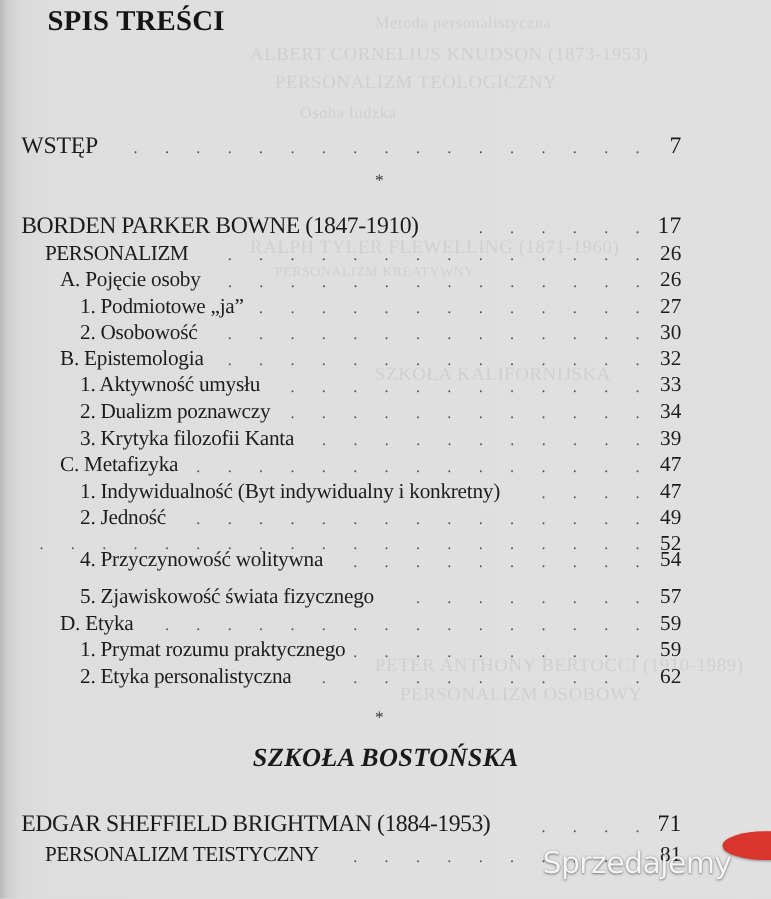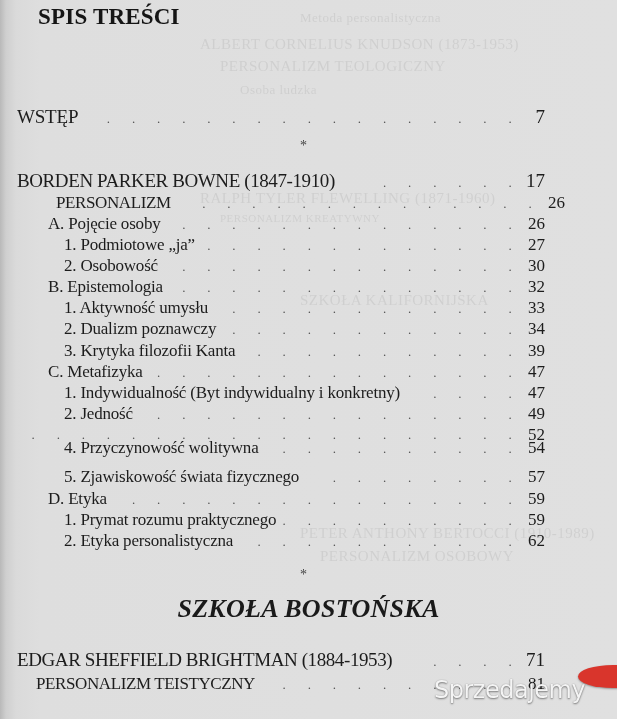--- a/index.html
+++ b/index.html
@@ -75,21 +75,21 @@
     .asterisk {
       position: absolute;
       font-size: 14px;
       color: #444;
     }
     .section-title {
       position: absolute;
       left: 0;
       width: 617px;
       text-align: center;
-      font-size: 26px;
+      font-size: 21px;
       font-weight: bold;
       font-style: italic;
       color: #1a1a1a;
       letter-spacing: 0.3px;
     }
     .watermark {
       position: absolute;
       left: 434px;
       top: 676px;
       font-family: "DejaVu Sans", sans-serif;
@@ -141,21 +141,21 @@
   </div>
 
   <div class="asterisk" style="left:300px; top:138px;">*</div>
 
   <div class="toc-row big caps" style="top:170px;">
     <span class="label" style="margin-left:17px;">BORDEN PARKER BOWNE (1847-1910)</span>
     <span class="leader" style="margin-left:26px; margin-right:46px;">. . . . . . . . . . . . . . . . . . . . . . . . . . . . . . . . . . . . . . . . . .</span>
     <span class="page-num">17</span>
   </div>
 
-  <div class="toc-row caps" style="top:192px;padding-left:20px;">
+  <div class="toc-row caps" style="top:192px;">
     <span class="label" style="margin-left:36px;">PERSONALIZM</span>
     <span class="leader" style="margin-left:22px; margin-right:46px;">. . . . . . . . . . . . . . . . . . . . . . . . . . . . . . . . . . . . . . . . . .</span>
     <span class="page-num">26</span>
   </div>
 
   <div class="toc-row" style="top:213px;">
     <span class="label" style="margin-left:48px;">A. Pojęcie osoby</span>
     <span class="leader" style="margin-right:46px;">. . . . . . . . . . . . . . . . . . . . . . . . . . . . . . . . . . . . . . . . . .</span>
     <span class="page-num">26</span>
   </div>

